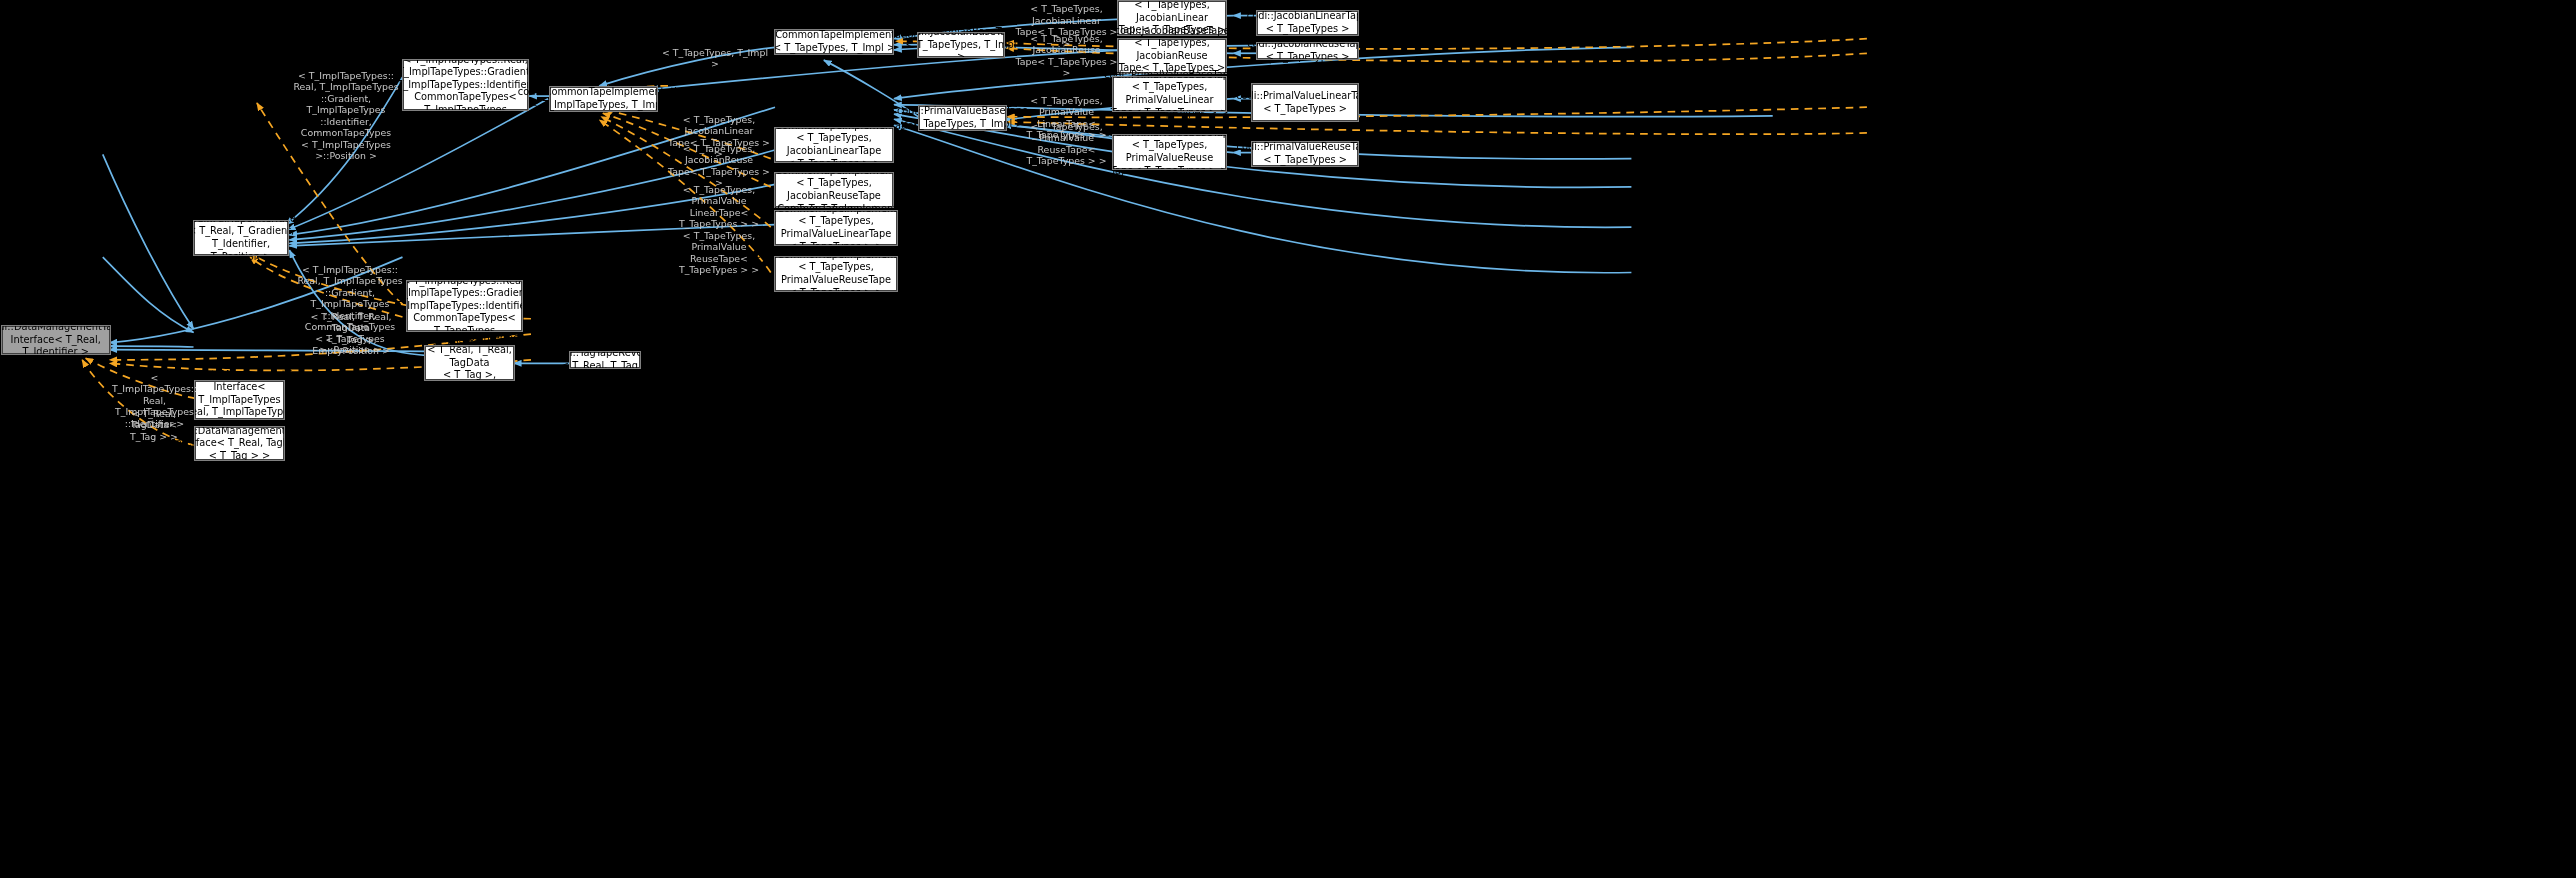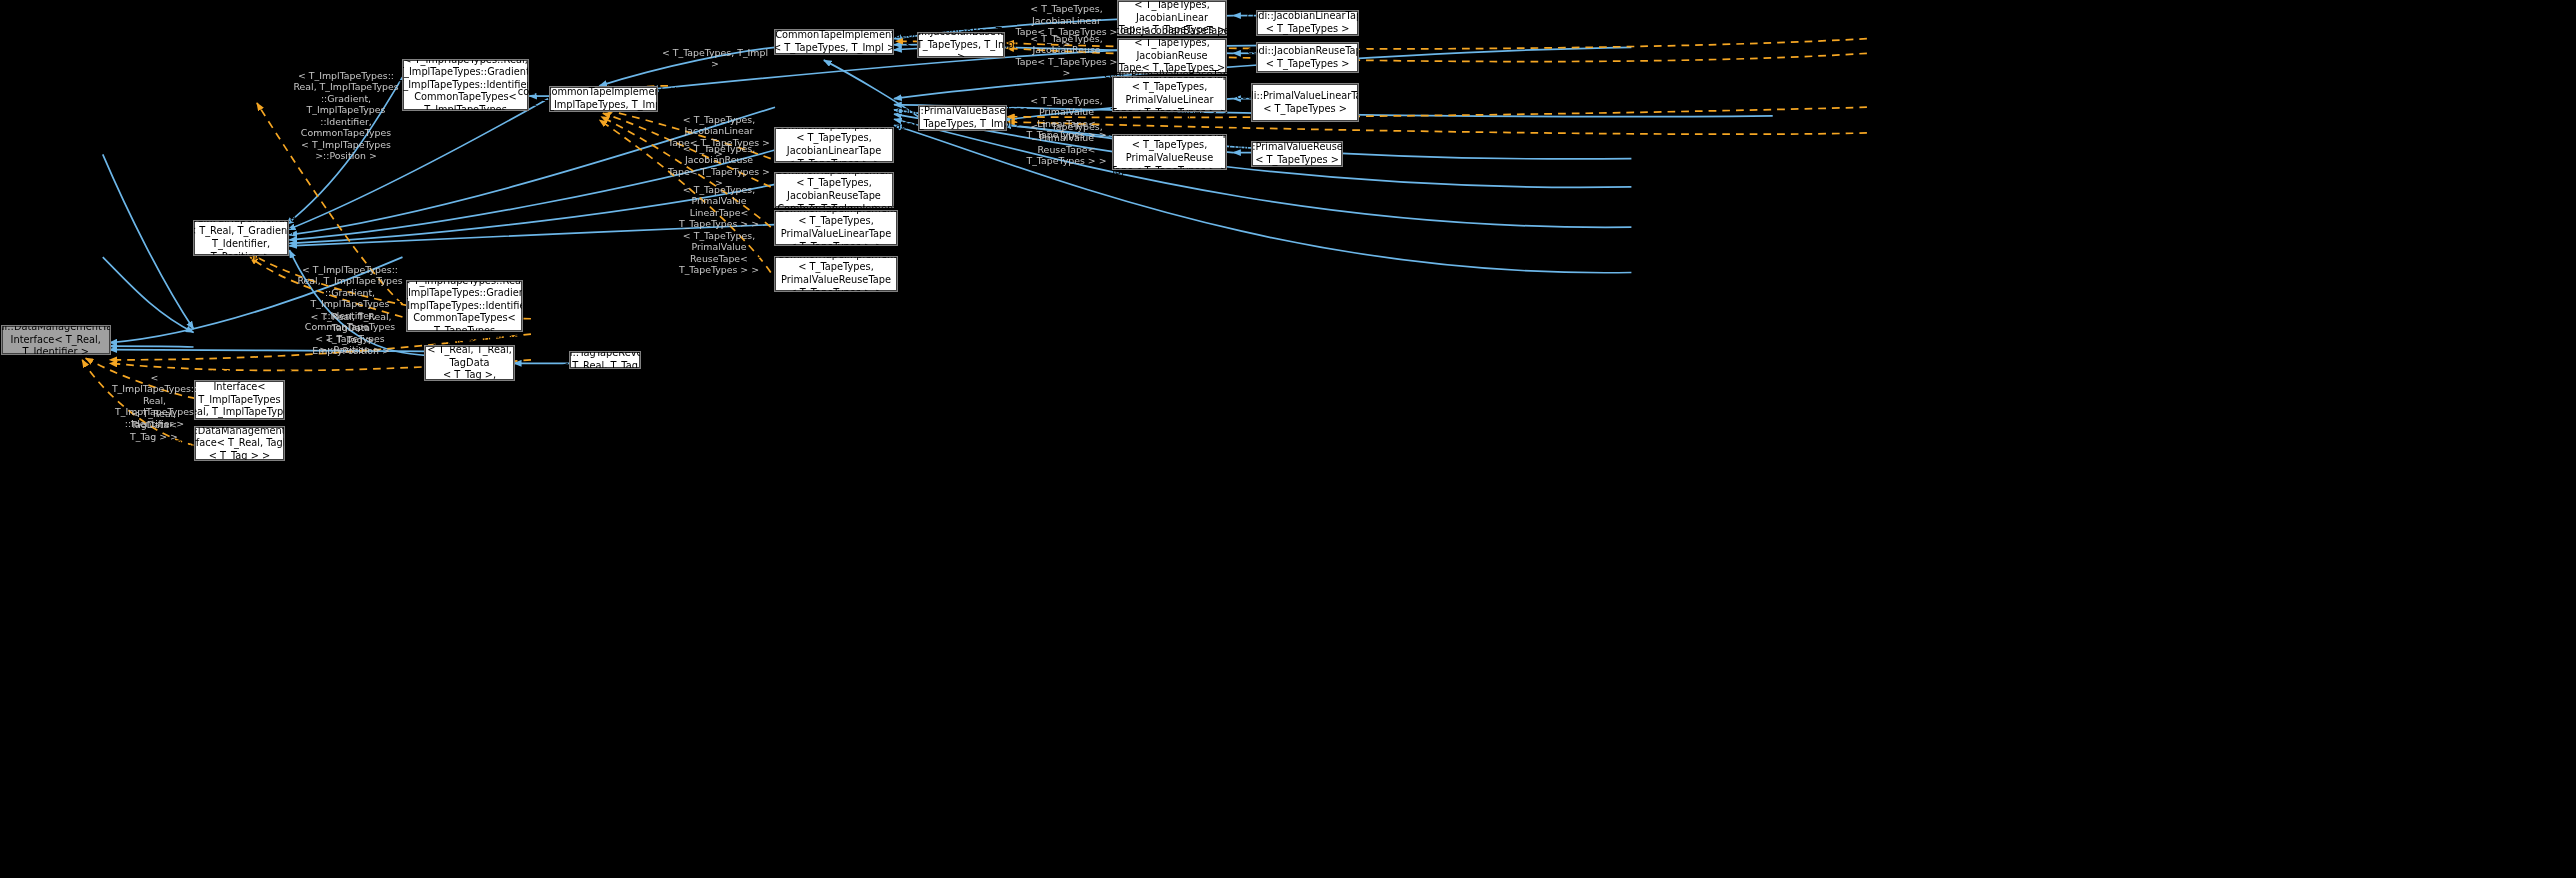--- a/index.html
+++ b/index.html
@@ -160,27 +160,27 @@
 &lt; T_TapeTypes, PrimalValueLinear
 Tape&lt; T_TapeTypes &gt; &gt;</div>
 
   <div class="node" style="left:1113px;top:135px;width:113px;height:34px;">codi::PrimalValueBaseTape
 &lt; T_TapeTypes, PrimalValueReuse
 Tape&lt; T_TapeTypes &gt; &gt;</div>
 
   <div class="node" style="left:1257px;top:11px;width:101px;height:24px;">codi::JacobianLinearTape
 &lt; T_TapeTypes &gt;</div>
 
-  <div class="node" style="left:1257px;top:43px;width:101px;height:29px;">codi::JacobianReuseTape
+  <div class="node" style="left:1257px;top:43px;width:101px;height:16px;">codi::JacobianReuseTape
 &lt; T_TapeTypes &gt;</div>
 
   <div class="node" style="left:1252px;top:84px;width:106px;height:37px;">codi::PrimalValueLinearTape
 &lt; T_TapeTypes &gt;</div>
 
-  <div class="node" style="left:1252px;top:142px;width:90px;height:24px;">codi::PrimalValueReuseTape
+  <div class="node" style="left:1252px;top:142px;width:106px;height:24px;">codi::PrimalValueReuseTape
 &lt; T_TapeTypes &gt;</div>
 
   <div class="node" style="left:570px;top:352px;width:70px;height:16px;">codi::TagTapeReverse
 &lt; T_Real, T_Tag &gt;</div>
 
   <div class="node" style="left:195px;top:381px;width:89px;height:38px;">codi::DataManagementTape
 Interface&lt; T_ImplTapeTypes
 ::Real, T_ImplTapeTypes::
 Identifier &gt;</div>
 

